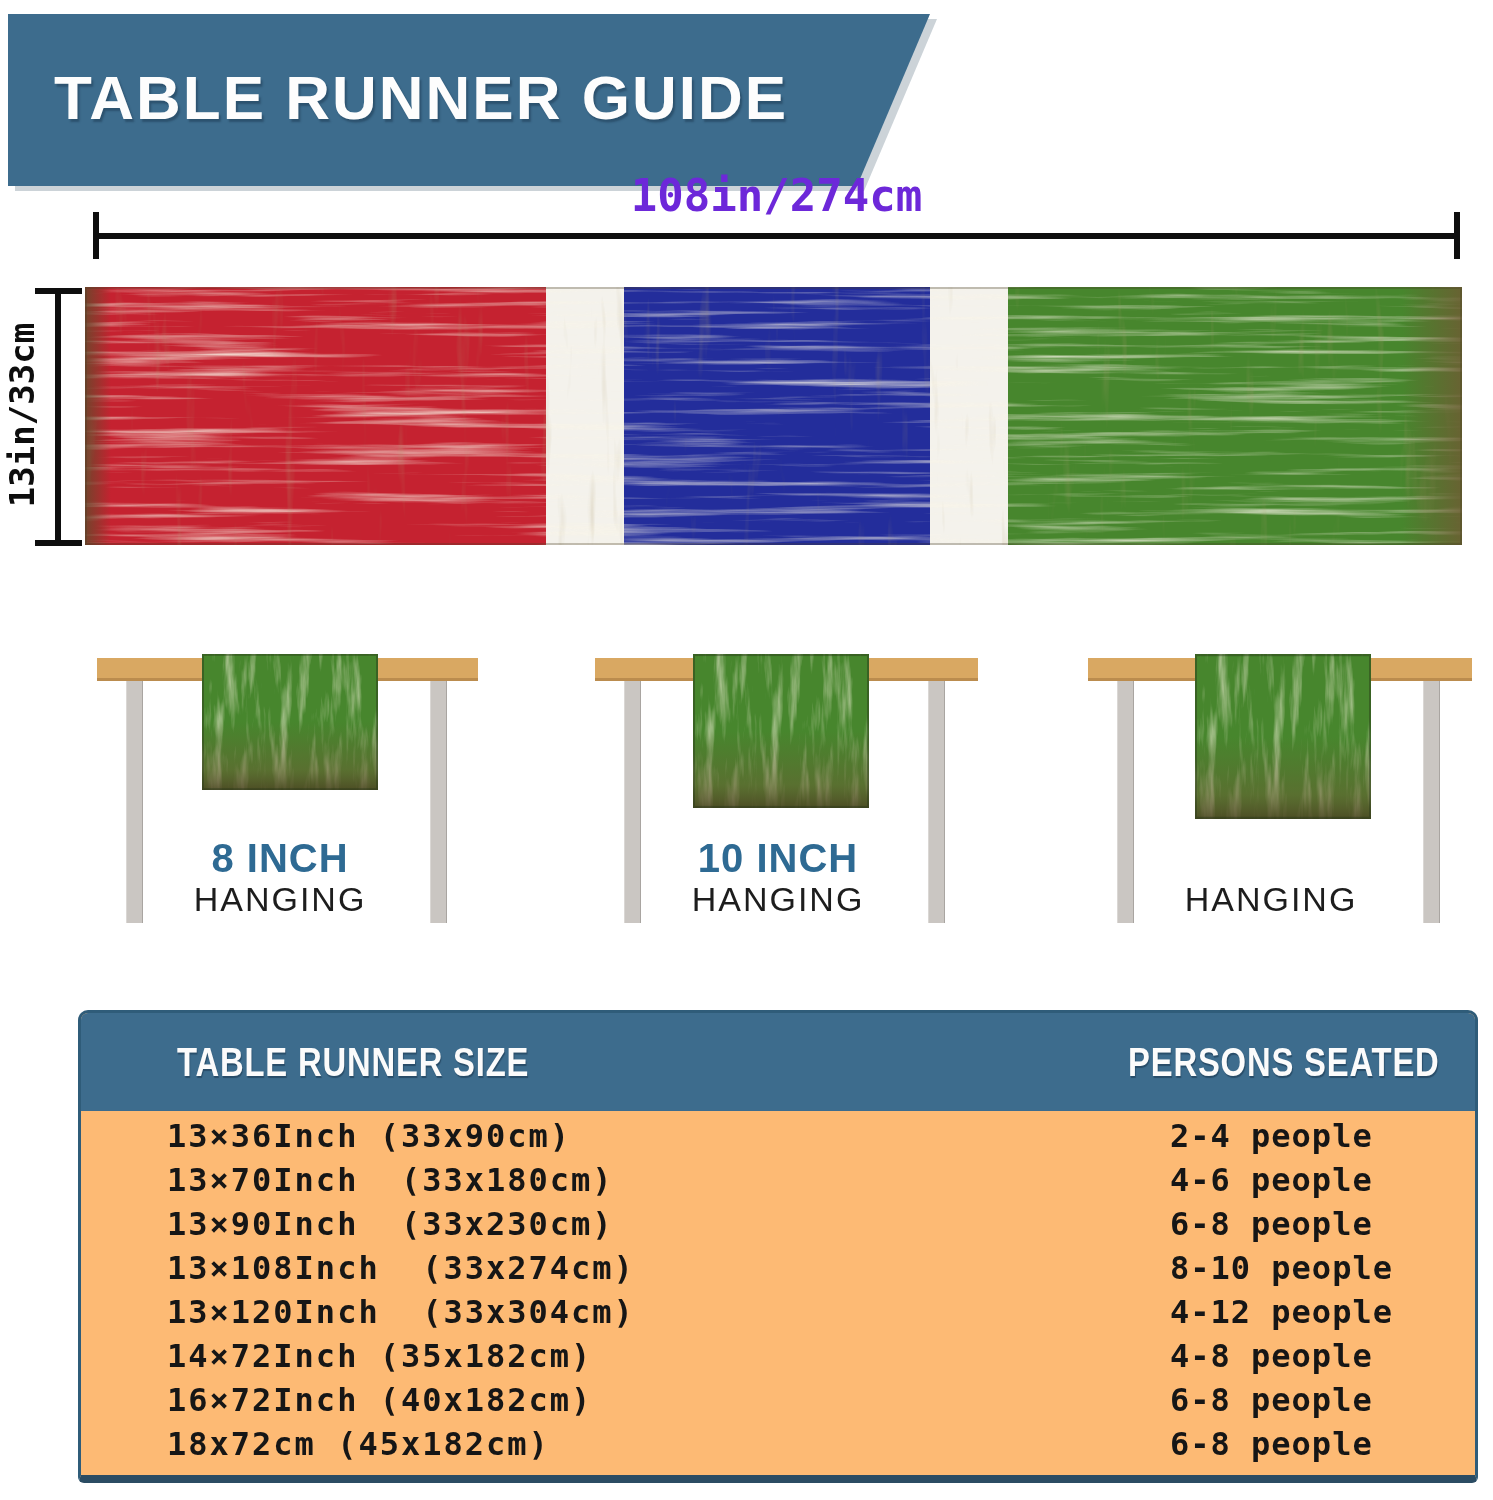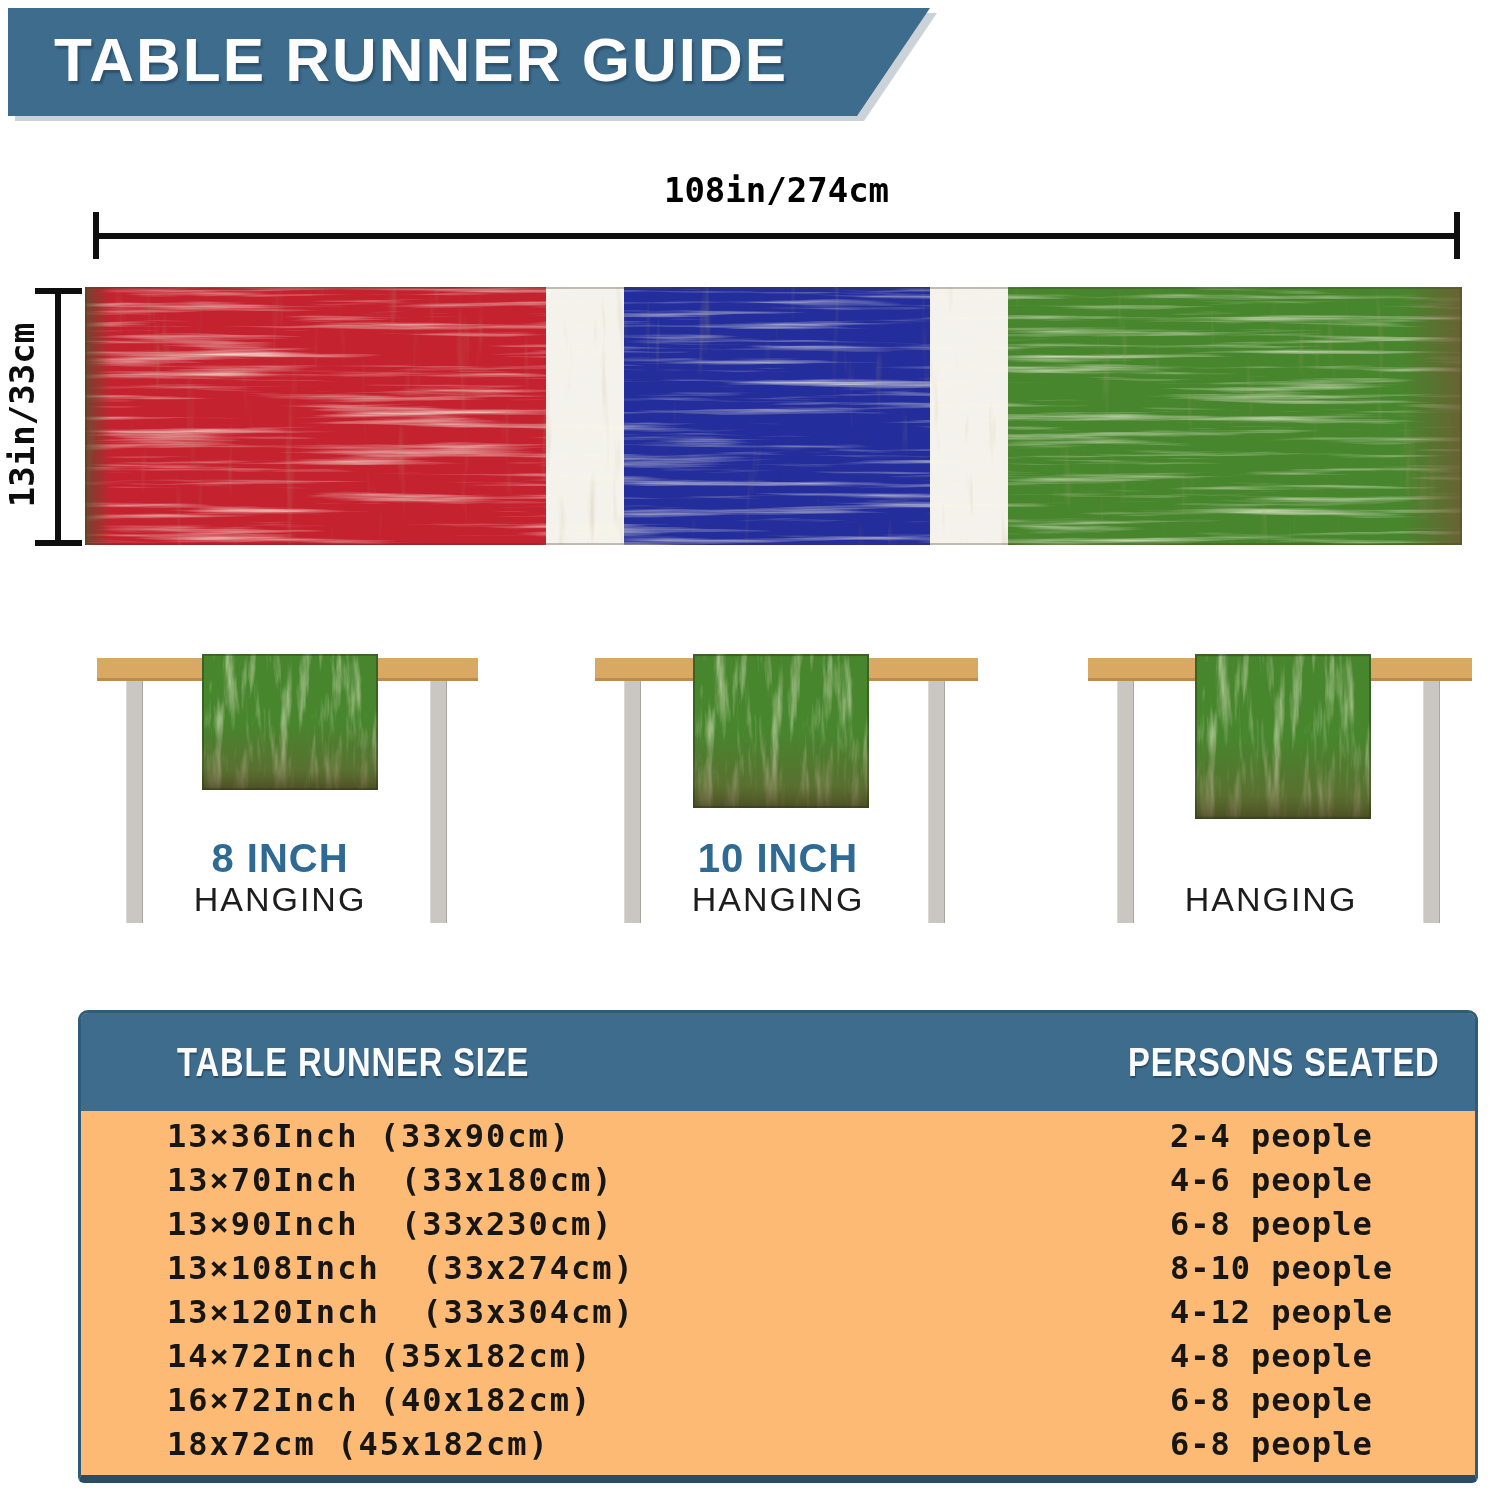--- a/index.html
+++ b/index.html
@@ -1,31 +1,31 @@
 <!DOCTYPE html>
 <html><head>
 <meta charset="utf-8">
 <style>
   html,body{margin:0;padding:0;background:#ffffff;}
   .page{position:relative;width:1493px;height:1500px;background:#ffffff;overflow:hidden;
         font-family:"Liberation Sans",sans-serif;}
 
   
-  .banner{position:absolute;left:8px;top:8px;width:922px;height:108px;}
+  .banner{position:absolute;left:8px;top:14px;width:922px;height:172px;}
   .banner .shadow,.banner .shape{position:absolute;left:0;top:0;right:0;bottom:0;
         clip-path:polygon(0 0,100% 0,calc(100% - 73px) 100%,0 100%);}
   .banner .shadow{transform:translate(7px,5px);background:#ccd3d8;}
   .banner .shape{background:#3d6c8d;}
   .banner h1{position:absolute;left:46px;top:50%;transform:translateY(-53%);margin:0;
         font-size:62px;font-weight:bold;letter-spacing:2px;color:#fdfdfd;white-space:nowrap;
         text-shadow:2px 3px 2px rgba(15,35,55,.35);}
 
   
   .dim-w-label{position:absolute;left:95px;top:170px;width:1363px;text-align:center;
-        font-family:"DejaVu Sans Mono",monospace;font-weight:600;font-size:34px;color:#000000;}
+        font-family:"DejaVu Sans Mono",monospace;font-weight:600;font-size:44px;color:#6d28d9;}
   .dim-w-line{position:absolute;left:95px;top:233px;width:1363px;height:6px;background:#0e0e0e;}
   .dim-w-line .tick{position:absolute;top:-21px;width:6px;height:47px;background:#0e0e0e;}
   .dim-w-line .tick.l{left:-2px;}
   .dim-w-line .tick.r{right:-2px;}
 
   .dim-h-label{position:absolute;left:-84px;top:395px;width:212px;height:40px;line-height:40px;
         text-align:center;transform:rotate(-90deg);font-family:"DejaVu Sans Mono",monospace;
         font-weight:600;font-size:34px;color:#0d0d0d;white-space:nowrap;}
   .dim-h-line{position:absolute;left:55px;top:290px;width:6px;height:254px;background:#0e0e0e;}
   .dim-h-line .tick{position:absolute;left:-20px;width:47px;height:6px;background:#0e0e0e;}

